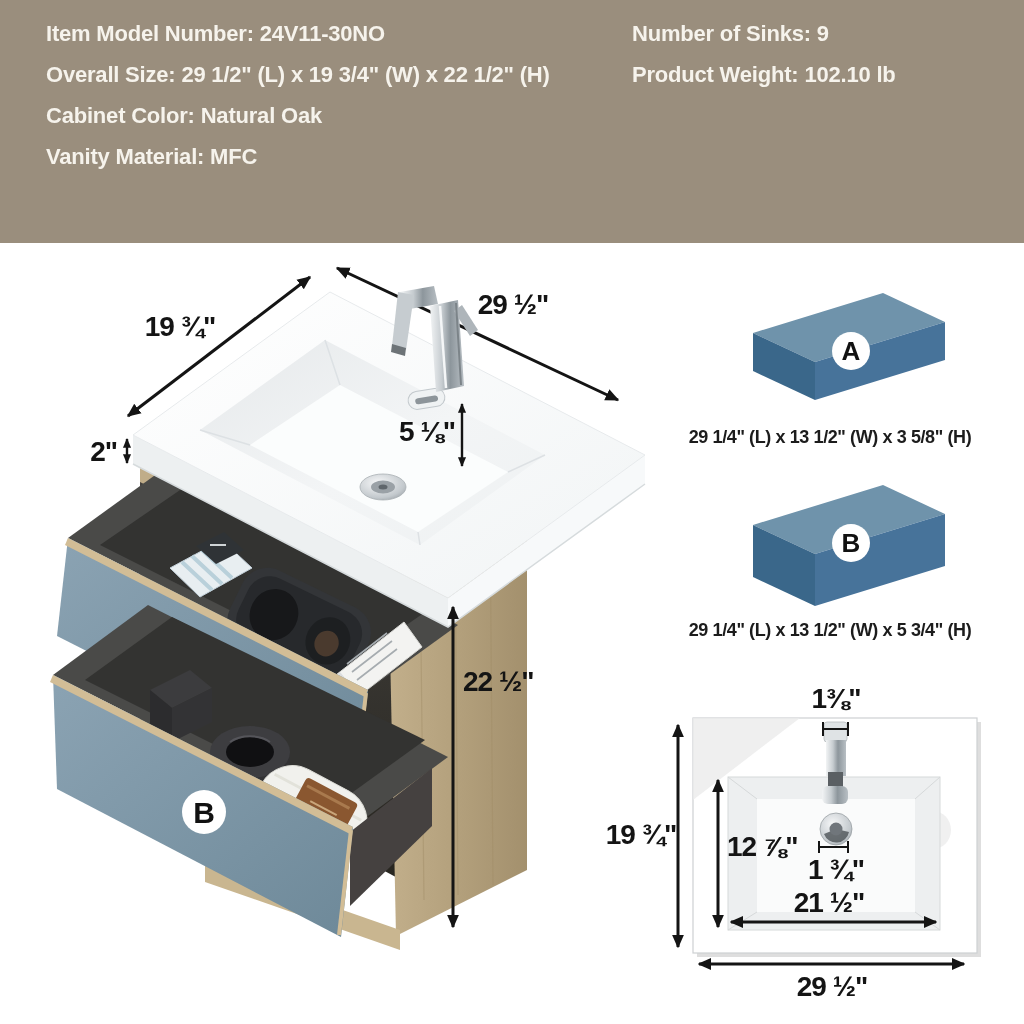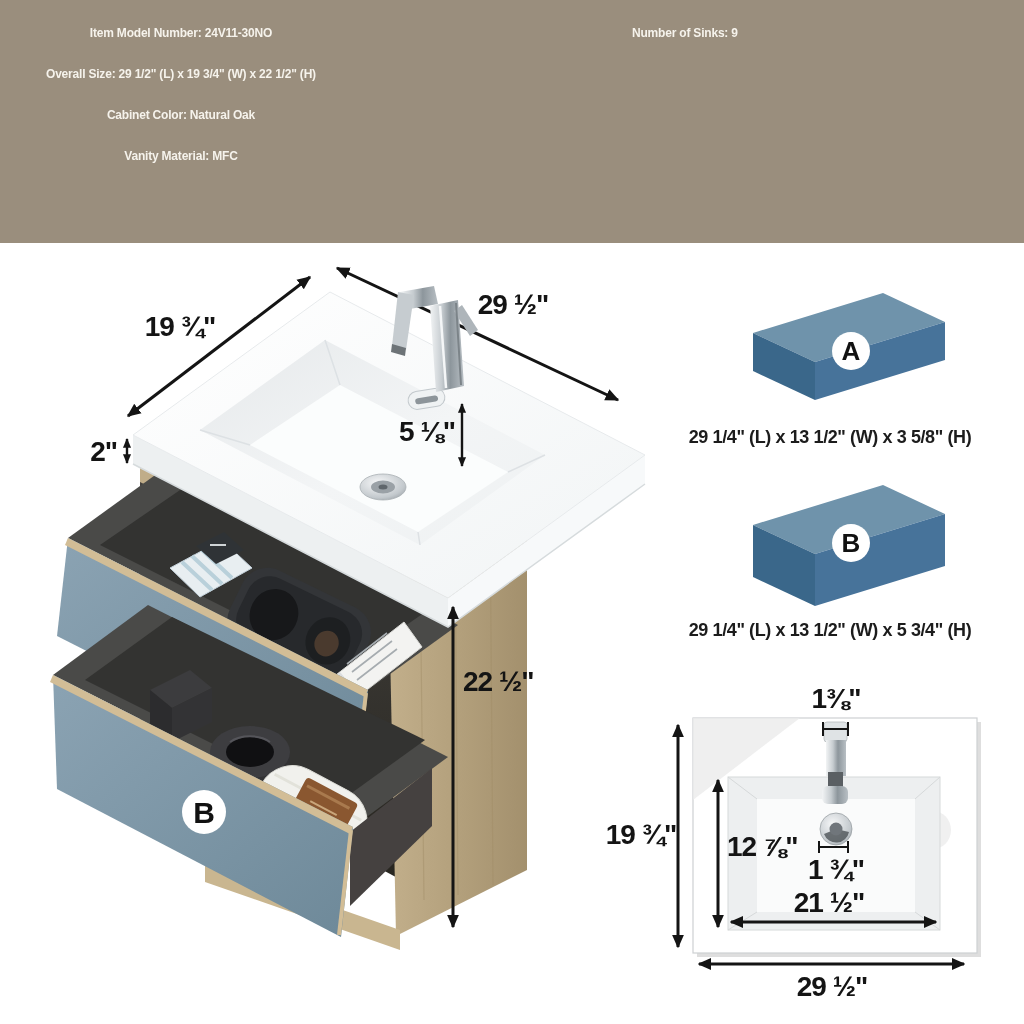--- a/index.html
+++ b/index.html
@@ -1,20 +1,20 @@
 <!DOCTYPE html>
 <html><head>
 <meta charset="utf-8">
 <style>
   html,body{margin:0;padding:0;background:#ffffff;}
   .page{position:relative;width:1024px;height:1024px;overflow:hidden;
         font-family:"Liberation Sans", sans-serif;background:#ffffff;}
   .spec-header{position:absolute;top:0;left:0;width:1024px;height:243px;}
   .spec-col{position:absolute;top:24px;color:#f6f3ec;font-weight:700;
-            font-size:12px;letter-spacing:-0.2px;text-align:center;}
+            font-size:22px;letter-spacing:-0.2px;}
   .spec-col.left{left:46px;}
   .spec-col.right{left:632px;}
   .spec-col p{margin:0 0 22px 0;line-height:19px;white-space:nowrap;}
   .main-svg{position:absolute;top:243px;left:0;}
   .dim{font:700 28px "Liberation Sans", sans-serif;fill:#141414;letter-spacing:-1px;}
   .dim-sm{font:700 18px "Liberation Sans", sans-serif;fill:#1c1c1c;letter-spacing:-0.4px;}
   .boxletter{font:700 26px "Liberation Sans", sans-serif;fill:#111111;}
   .drawletter{font:700 30px "Liberation Sans", sans-serif;fill:#111111;}
   .dimline{stroke:#141414;stroke-width:3;fill:none;}
   .dimline-sm{stroke:#141414;stroke-width:2.4;fill:none;}
@@ -27,20 +27,21 @@
 
   <div class="spec-header" style="background: rgb(154, 142, 125);">
     <div class="spec-col left">
       <p>Item Model Number: 24V11-30NO</p>
       <p>Overall Size: 29 1/2" (L) x 19 3/4" (W) x 22 1/2" (H)</p>
       <p>Cabinet Color: Natural Oak</p>
       <p>Vanity Material: MFC</p>
     </div>
     <div class="spec-col right">
       <p>Number of Sinks: 9</p>
+      <p>Product Weight: 102.10 lb</p>
     </div>
   </div>
 
   <svg class="main-svg" width="1024" height="781" viewBox="0 243 1024 781">
     <defs>
       <marker id="ah" viewBox="0 0 10 10" refX="9" refY="5" markerWidth="4.6" markerHeight="4.6" orient="auto-start-reverse">
           <path d="M0,0.6 L10,5 L0,9.4 z" fill="#141414"></path>
         </marker>
       <marker id="ahs" viewBox="0 0 10 10" refX="9" refY="5" markerWidth="4" markerHeight="4" orient="auto-start-reverse">
           <path d="M0,0.8 L10,5 L0,9.2 z" fill="#141414"></path>

